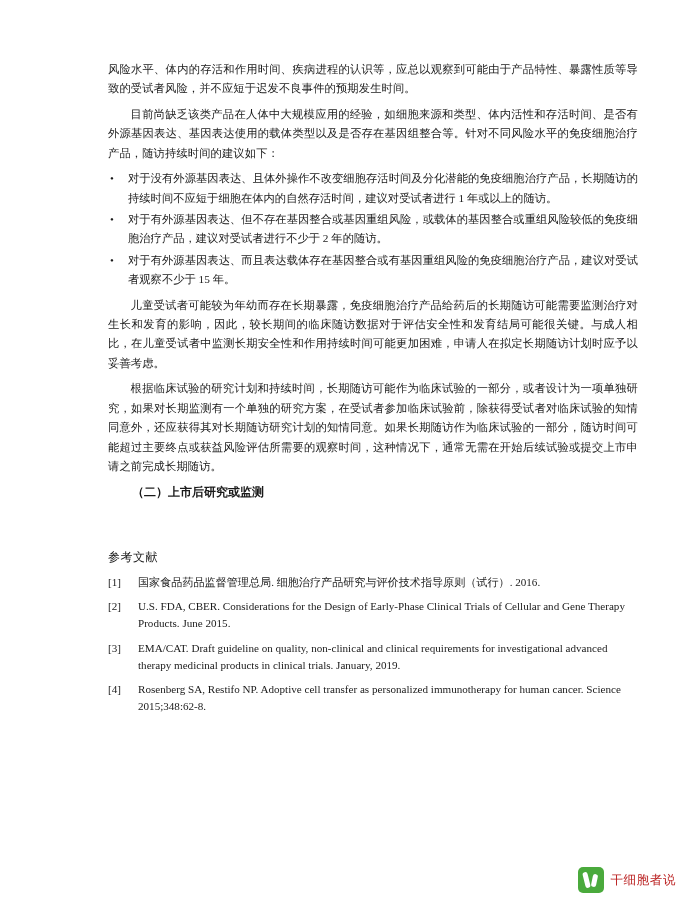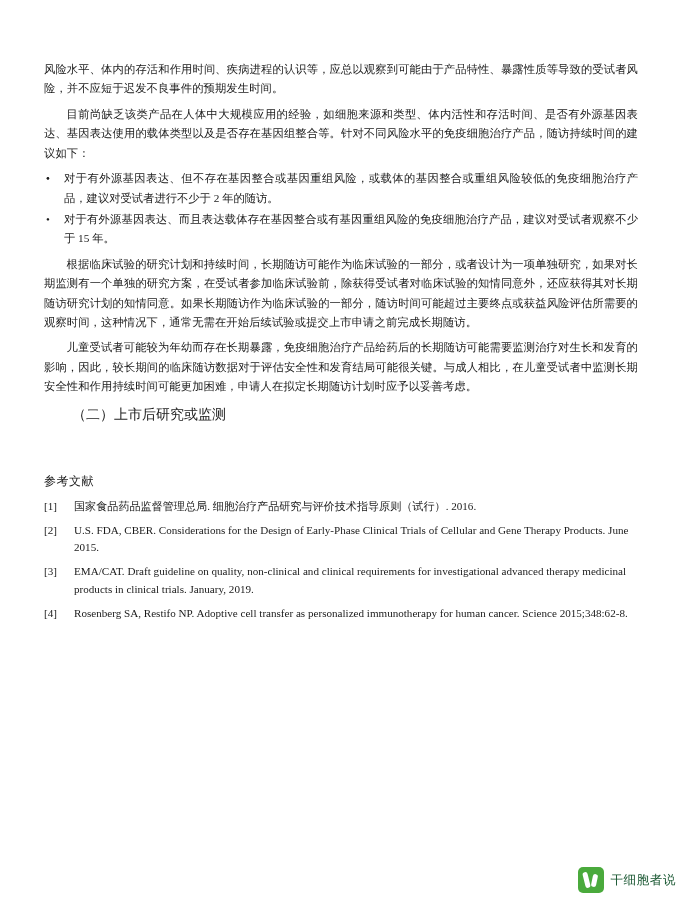--- a/index.html
+++ b/index.html
@@ -13,21 +13,21 @@
     font-family: "Liberation Serif", serif;
     color: #1a1a1a;
     position: relative;
     overflow: hidden;
   }
   .page {
     position: relative;
     width: 700px;
     height: 907px;
     box-sizing: border-box;
-    padding: 60px 62px 0 44px;
+    padding: 60px 62px 0 108px;
   }
   .para {
     font-size: 11.3px;
     line-height: 1.72;
     text-align: justify;
     margin: 0 0 6px 0;
     letter-spacing: 0.1px;
   }
   .indent {
     text-indent: 2em;
@@ -46,25 +46,25 @@
     margin-bottom: 2px;
   }
   .bullet-item .dot {
     position: absolute;
     left: 2px;
     top: 0;
     font-size: 11px;
     line-height: 1.72;
   }
   .section-head {
-    font-size: 14px;
+    font-size: 12px;
     line-height: 1.72;
     text-indent: 2em;
     margin: 6px 0 4px 0;
-    font-weight: normal;
+    font-weight: bold;
   }
   .ref-title {
     font-size: 12px;
     font-weight: normal;
     margin: 46px 0 8px 0;
     letter-spacing: 0.5px;
   }
   .ref-list {
     margin: 0;
     padding: 0;
@@ -114,49 +114,50 @@
     left: 14px;
     top: 7px;
     width: 5px;
     height: 13px;
     background: #fff;
     border-radius: 3px;
     transform: rotate(12deg);
   }
   .footer-text {
     font-size: 12.5px;
-    color: #14532d;
+    color: #b91c1c;
     font-family: "Liberation Sans", sans-serif;
     letter-spacing: 0.6px;
   }
 </style>
 </head>
 <body>
 
 <div class="page">
 
   <p class="para">风险水平、体内的存活和作用时间、疾病进程的认识等，应总以观察到可能由于产品特性、暴露性质等导致的受试者风险，并不应短于迟发不良事件的预期发生时间。</p>
   <p class="para indent">目前尚缺乏该类产品在人体中大规模应用的经验，如细胞来源和类型、体内活性和存活时间、是否有外源基因表达、基因表达使用的载体类型以及是否存在基因组整合等。针对不同风险水平的免疫细胞治疗产品，随访持续时间的建议如下：</p>
 
   <ul class="bullet-list">
     <li class="bullet-item">
       <span class="dot">•</span>
+      <span>对于没有外源基因表达、且体外操作不改变细胞存活时间及分化潜能的免疫细胞治疗产品，长期随访的持续时间不应短于细胞在体内的自然存活时间，建议对受试者进行 1 年或以上的随访。</span>
     </li>
     <li class="bullet-item">
       <span class="dot">•</span>
       <span>对于有外源基因表达、但不存在基因整合或基因重组风险，或载体的基因整合或重组风险较低的免疫细胞治疗产品，建议对受试者进行不少于 2 年的随访。</span>
     </li>
     <li class="bullet-item">
       <span class="dot">•</span>
       <span>对于有外源基因表达、而且表达载体存在基因整合或有基因重组风险的免疫细胞治疗产品，建议对受试者观察不少于 15 年。</span>
     </li>
   </ul>
 
+  <p class="para indent">儿童受试者可能较为年幼而存在长期暴露，免疫细胞治疗产品给药后的长期随访可能需要监测治疗对生长和发育的影响，因此，较长期间的临床随访数据对于评估安全性和发育结局可能很关键。与成人相比，在儿童受试者中监测长期安全性和作用持续时间可能更加困难，申请人在拟定长期随访计划时应予以妥善考虑。</p>
   <p class="para indent">根据临床试验的研究计划和持续时间，长期随访可能作为临床试验的一部分，或者设计为一项单独研究，如果对长期监测有一个单独的研究方案，在受试者参加临床试验前，除获得受试者对临床试验的知情同意外，还应获得其对长期随访研究计划的知情同意。如果长期随访作为临床试验的一部分，随访时间可能超过主要终点或获益风险评估所需要的观察时间，这种情况下，通常无需在开始后续试验或提交上市申请之前完成长期随访。</p>
-  <p class="para indent">儿童受试者可能较为年幼而存在长期暴露，免疫细胞治疗产品给药后的长期随访可能需要监测治疗对生长和发育的影响，因此，较长期间的临床随访数据对于评估安全性和发育结局可能很关键。与成人相比，在儿童受试者中监测长期安全性和作用持续时间可能更加困难，申请人在拟定长期随访计划时应予以妥善考虑。</p>
 
   <p class="section-head">（二）上市后研究或监测</p>
 
 
   <div class="ref-title">参考文献</div>
 
   <ul class="ref-list">
     <li class="ref-item">
       <span class="num">[1]</span>
       <span>国家食品药品监督管理总局. 细胞治疗产品研究与评价技术指导原则（试行）. 2016.</span>

